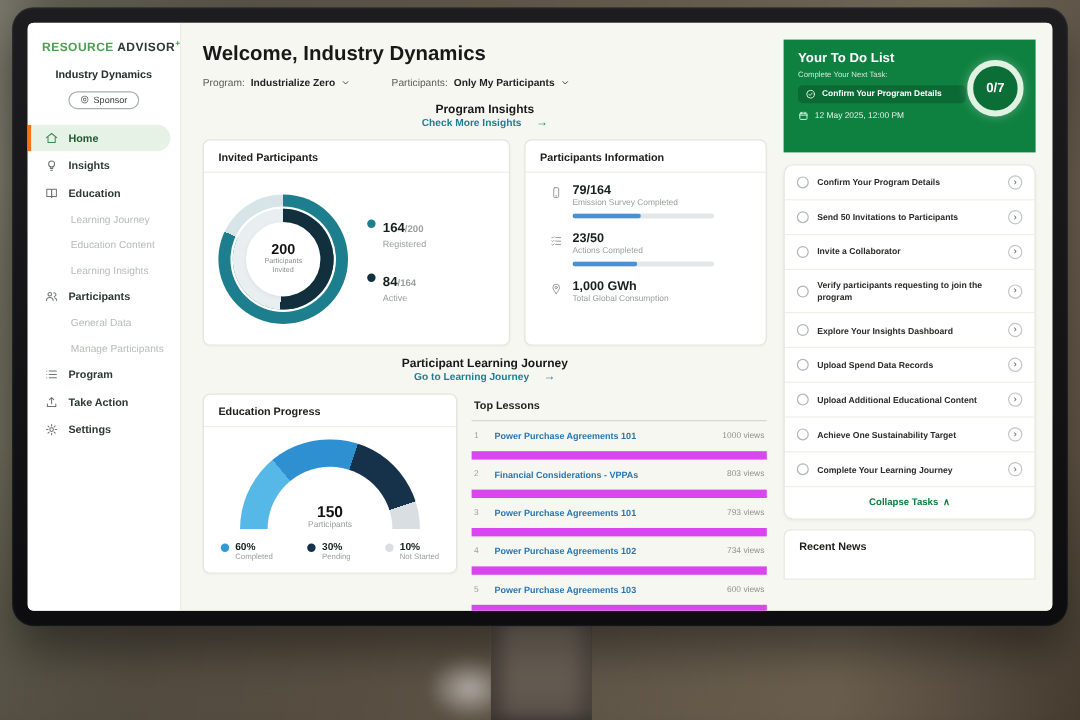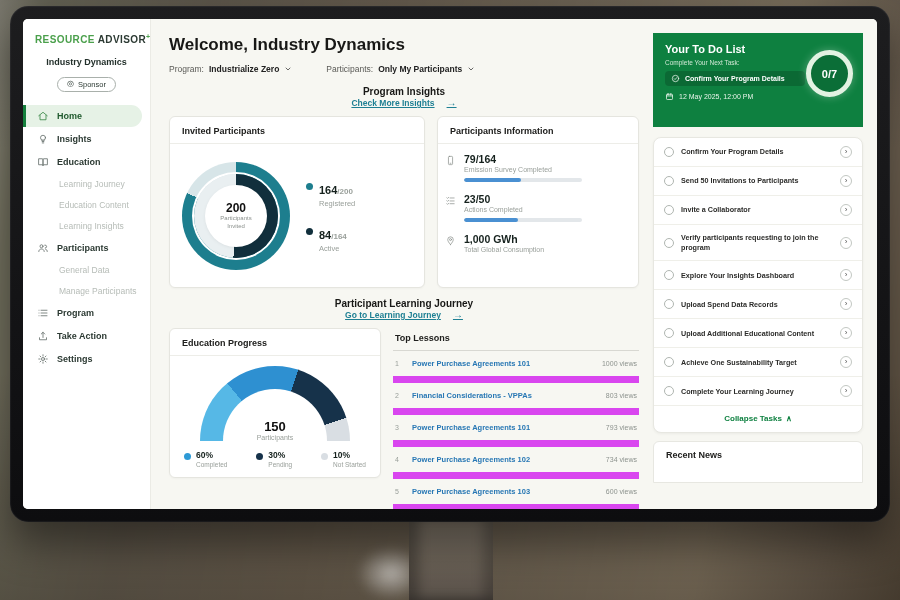--- a/index.html
+++ b/index.html
@@ -30,34 +30,34 @@
   .logo-res { color:#4ba04c; }
   .logo-adv { color:#2c3a33; }
   .logo-plus { color:#4ba04c; font-size:7px; vertical-align:super; }
   .org { text-align:center; font-size:9px; font-weight:bold; color:#23302b; margin-top:12px; }
   .badge-wrap { text-align:center; margin-top:5px; }
   .badge { display:inline-flex; align-items:center; gap:4px; border:1px solid #a9b0ab; border-radius:10px; padding:2px 9px; font-size:7.5px; color:#2c3a33; cursor:pointer; background:#fff; }
   .badge-icon { font-size:8px; line-height:1; }
   .nav { margin-top:12px; flex:1; }
   .nav-item { display:flex; align-items:center; gap:8px; padding:5px 8px 5px 14px; font-size:9px; font-weight:bold; color:#2c3a33; margin:1px 0; cursor:pointer; }
   .nav-item.sub { padding-left:36px; font-weight:normal; color:#b6bcb7; font-size:8.5px; }
-  .nav-item.active { background:#e6f2e6; border-left:3px solid #15803d; padding-left:11px; margin-right:8px; border-radius:0 13px 13px 0; color:#205a2e; }
+  .nav-item.active { background:#e6f2e6; border-left:3px solid #f97316; padding-left:11px; margin-right:8px; border-radius:0 13px 13px 0; color:#205a2e; }
   .nav-ic { width:12px; height:12px; fill:none; stroke:#6a7470; stroke-width:1.7; stroke-linecap:round; stroke-linejoin:round; flex:none; }
   .nav-item.active .nav-ic { stroke:#3c8a49; }
 
   
   .main { flex:1; min-width:0; padding:12px 12px 0 18px; background:#f7f7f2; }
   h1 { font-size:17px; font-weight:bold; color:#181816; margin:4px 0 9px; }
   .filters { display:flex; gap:34px; margin-bottom:12px; }
   .filter { display:flex; align-items:center; gap:5px; font-size:8.5px; color:#5a5a56; cursor:pointer; }
   .f-value { font-weight:bold; color:#222; }
   .chev { width:8px; height:8px; fill:none; stroke:#333; stroke-width:2.2; stroke-linecap:round; stroke-linejoin:round; }
   .sec-head { display:flex; align-items:center; justify-content:space-between; margin:6px 0 8px;flex-direction:column; }
   .sec-title { font-size:10px; font-weight:bold; color:#181816; }
-  .sec-link { font-size:8.5px; font-weight:bold; color:#1e7f93; cursor:pointer; display:flex; align-items:flex-end; gap:12px;text-decoration:underline; }
+  .sec-link { font-size:8.5px; font-weight:bold; color:#1e7f93; cursor:pointer; display:flex; align-items:flex-start; gap:12px; }
   .arrow { font-size:10px; }
   .cards-row { display:flex; gap:12px; margin-bottom:10px; align-items:flex-start; }
   .card { background:#fff; border:1px solid #e5e5df; border-radius:6px; box-shadow:0 1px 2px rgba(0,0,0,.03); }
   .card-title { font-size:9px; font-weight:bold; color:#20201e; padding:9px 12px 7px; border-bottom:1px solid #ededE8; }
 
   .invited { width:256px; height:172px; }
   .inv-body { display:flex; align-items:center; gap:16px; padding:10px 12px; height:144px; }
   .donut { width:108px; height:108px; border-radius:50%; position:relative; flex:none; }
   .ring2 { position:absolute; inset:12px; border-radius:50%; box-shadow:0 0 0 2px #fff; }
   .hole { position:absolute; inset:25px; border-radius:50%; background:#fff; display:flex; flex-direction:column; align-items:center; justify-content:center; text-align:center;
@@ -65,21 +65,21 @@
   .hole-val { font-size:12px; font-weight:bold; color:#111; }
   .hole-lab { font-size:6px; color:#8b908c; width:42px; line-height:1.3; }
   .legend { display:flex; flex-direction:column; gap:17px; }
   .leg-item { display:flex; gap:6px; align-items:flex-start; }
   .dot { width:7px; height:7px; border-radius:50%; margin-top:3px; flex:none; }
   .leg-val { font-size:11px; font-weight:bold; color:#15211d; }
   .leg-suf { font-size:8px; color:#9aa09b; font-weight:bold; }
   .leg-lab { font-size:7.5px; color:#9aa09b; margin-top:1px; }
 
   .info { flex:1; height:172px; }
-  .info-body { padding:9px 7px; display:flex; flex-direction:column; gap:11px; }
+  .info-body { padding:9px 20px; display:flex; flex-direction:column; gap:11px; }
   .stat { display:flex; gap:8px; }
   .stat-ic { width:11px; height:11px; fill:none; stroke:#8a908c; stroke-width:1.6; stroke-linecap:round; stroke-linejoin:round; flex:none; margin-top:2px; }
   .stat-val { font-size:10.5px; font-weight:bold; color:#15211d; }
   .stat-lab { font-size:7px; color:#9aa09b; margin-top:1px; }
   .bar { width:118px; height:4px; border-radius:2px; background:#e3e7ea; margin-top:5px; overflow:hidden; }
   .fill { height:100%; border-radius:2px; background:#4a90d2; }
 
   .edu { width:212px; height:150px; }
   .gauge-wrap { position:relative; width:150px; margin:10px auto 0; height:75px; }
   .gauge { position:absolute; inset:0; overflow:hidden; }

